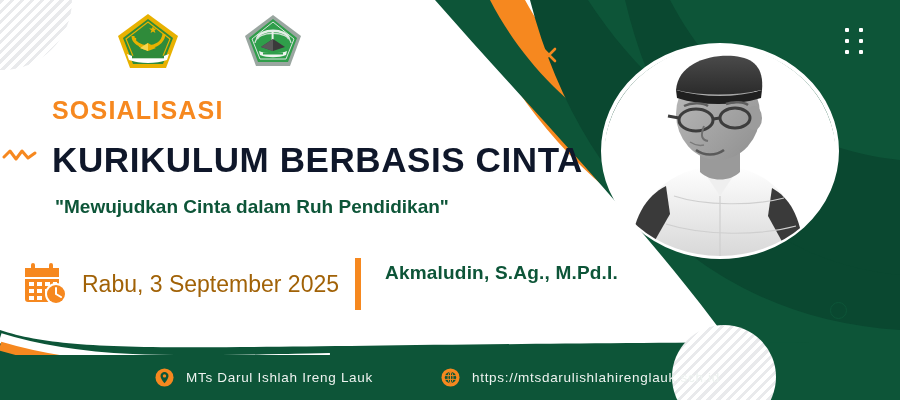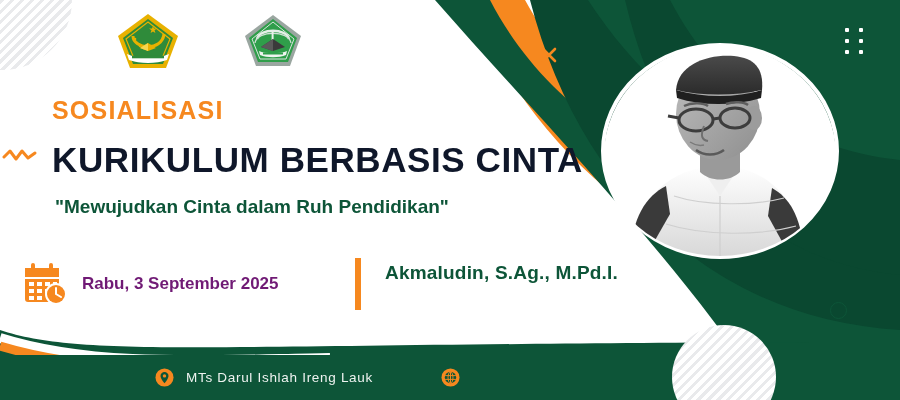--- a/index.html
+++ b/index.html
@@ -46,21 +46,21 @@
   
   #kicker{position:absolute;left:52px;top:96px;font-size:25px;font-weight:bold;
     letter-spacing:1.2px;color:#f6881f;}
   #title{position:absolute;left:52px;top:140px;font-size:35px;font-weight:bold;
     letter-spacing:0.6px;color:#0f172a;white-space:nowrap;}
   #subtitle{position:absolute;left:55px;top:196px;font-size:19px;font-weight:bold;
     color:#0d5538;white-space:nowrap;}
 
   #date-row{position:absolute;left:22px;top:262px;display:flex;align-items:center;gap:12px;}
   #cal-icon{width:48px;height:44px;flex:none;}
-  #date-text{font-size:17px;font-weight:bold;color:#701a75;white-space:nowrap;}
+  #date-text{font-size:23px;font-weight:normal;color:#a16207;white-space:nowrap;}
 
   #divider{position:absolute;left:355px;top:258px;width:6px;height:52px;background:#f6881f;}
 
   #speaker-block{position:absolute;left:385px;top:257px;}
   #speaker-label{font-size:17px;color:#2b6a52;letter-spacing:0.3px;}
   #speaker-name{margin-top:5px;font-size:19px;font-weight:bold;color:#0d5538;
     letter-spacing:0.2px;white-space:nowrap;}
 
   
   #footer-items{position:absolute;left:0;bottom:0;width:900px;height:45px;
@@ -254,16 +254,17 @@
       <svg class="f-icon" viewBox="0 0 20 20">
         <circle cx="10" cy="10" r="9.5" fill="#f6881f"></circle>
         <circle cx="10" cy="10" r="6" fill="#0d5538"></circle>
         <g stroke="#f6881f" stroke-width="1" fill="none">
           <ellipse cx="10" cy="10" rx="2.6" ry="6"></ellipse>
           <path d="M4.3,8 L15.7,8"></path>
             <path d="M4.3,12 L15.7,12"></path>
             <path d="M10,4 L10,16"></path>
         </g>
       </svg>
+      <span class="f-text">https://mtsdarulishlahirenglauk.sch.id</span>
     </div>
   </div>
 
 </div>
 
 </body></html>

